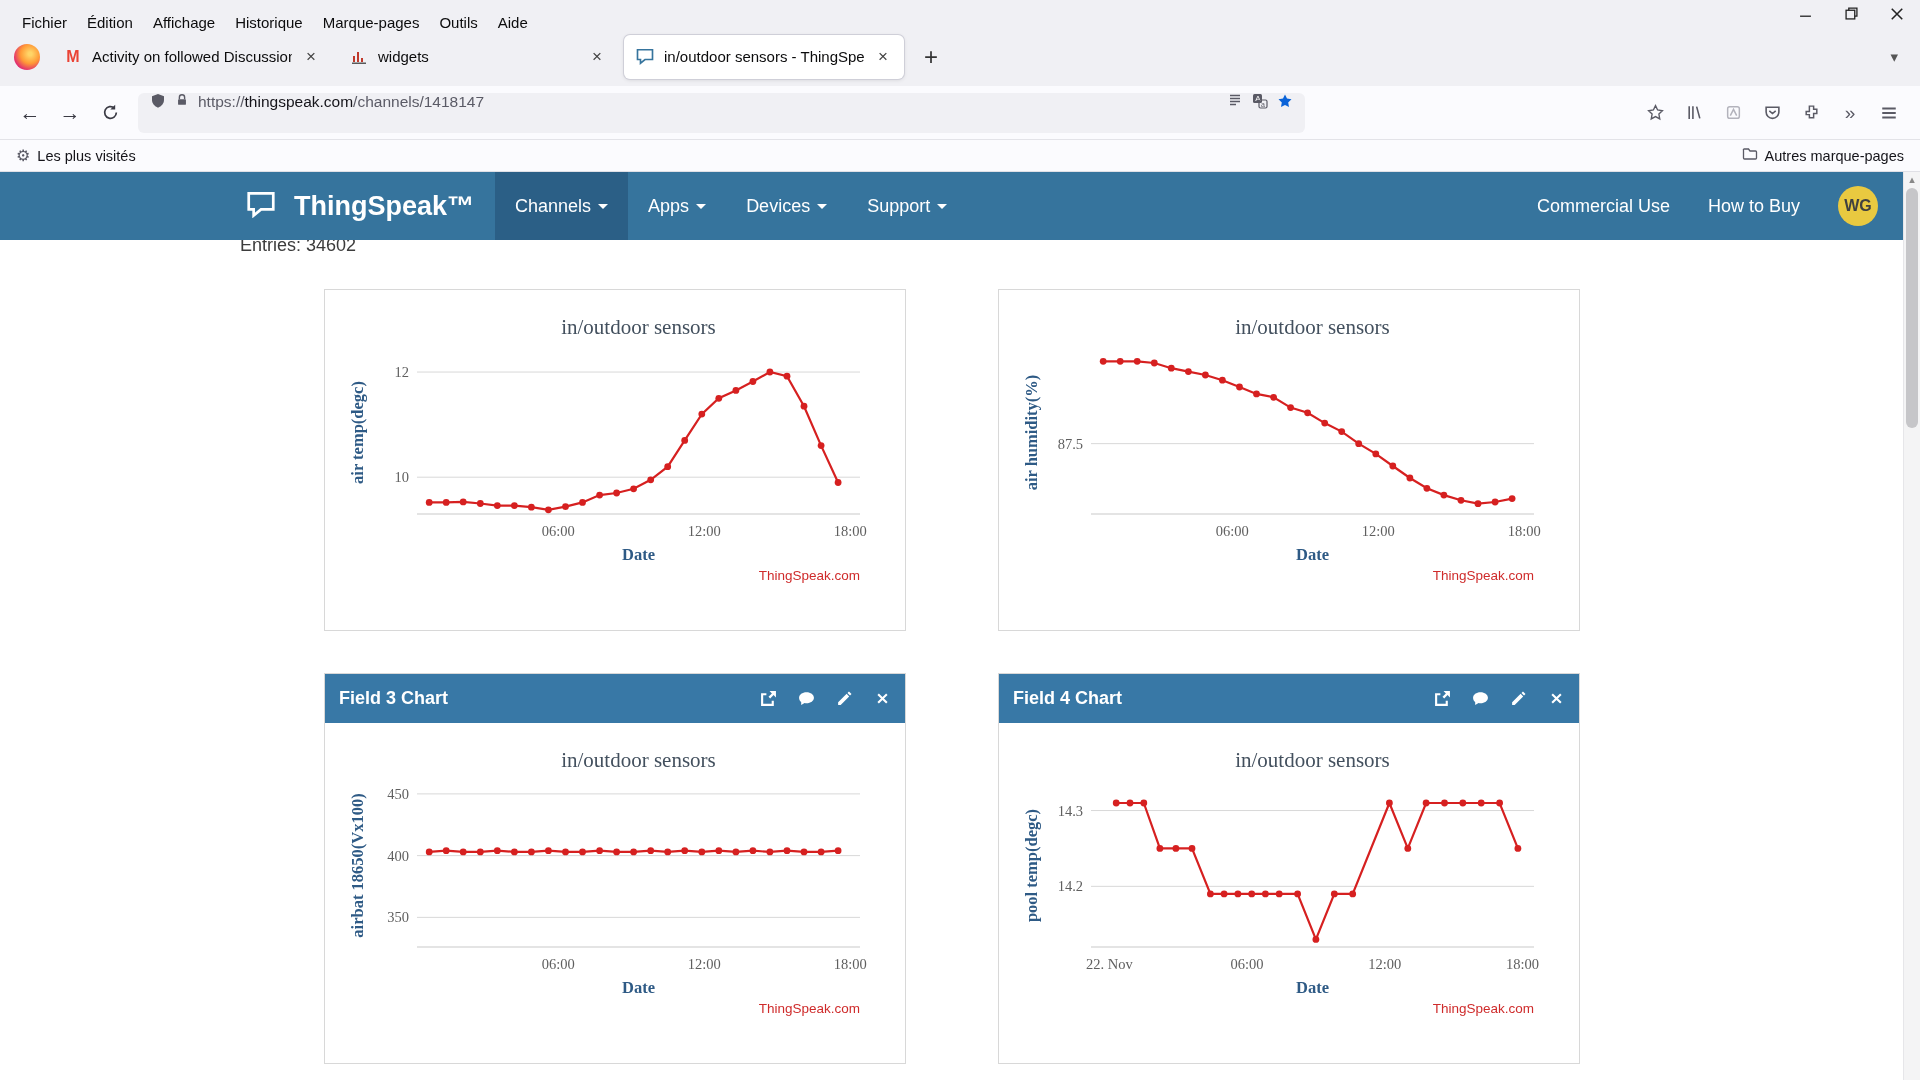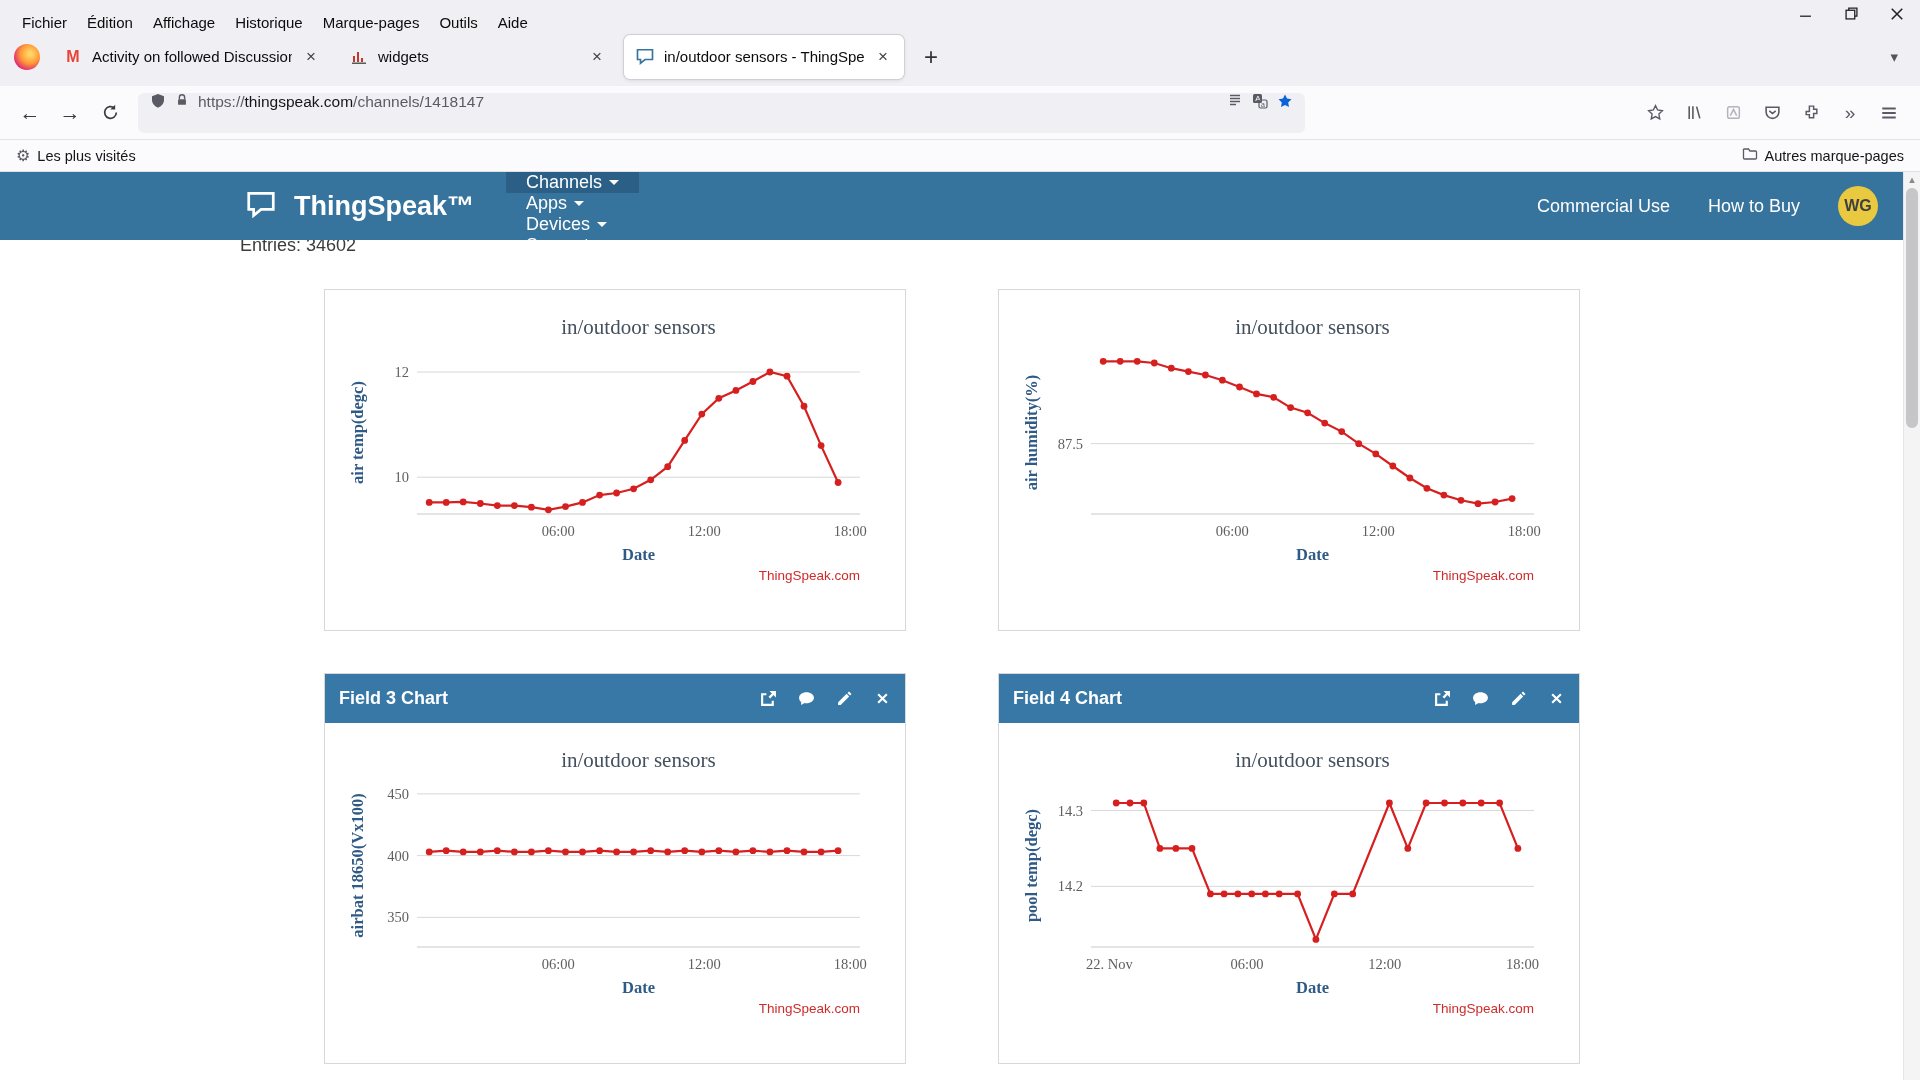--- a/index.html
+++ b/index.html
@@ -46,21 +46,21 @@
     display:flex; align-items:center; padding:0 16px; font-size:14.5px; color:#15141a; }
   .bm-left,.bm-right { display:flex; align-items:center; gap:7px; }
   .bm-right { margin-left:auto; }
   .gear { color:#5a5a65; font-size:16px; }
 
   
   .ts-navbar { height:68px; background:#36749d; display:flex; align-items:center;
     color:#fff; position:relative; z-index:5; }
   .brand-wrap { display:flex; align-items:center; margin-left:246px; gap:18px; }
   .brand { font-size:27px; font-weight:bold; }
-  .ts-nav { display:flex; align-self:stretch; margin-left:32px; font-size:18px;flex-direction:column; }
+  .ts-nav { display:flex; align-self:stretch; margin-left:21px; font-size:18px; }
   .ts-nav-item { display:flex; align-items:center; padding:0 20px; gap:7px; }
   .ts-nav-item.active { background:#2b5f86; }
   .caret { width:0; height:0; border-left:5px solid transparent; border-right:5px solid transparent;
     border-top:5px solid #fff; display:inline-block; }
   .ts-right { margin-left:auto; display:flex; align-items:center; gap:38px; font-size:18px; padding-right:42px;text-align:center; }
   .avatar { width:40px; height:40px; border-radius:50%; background:#e9c940; color:#404040;
     font-weight:bold; font-size:16px; display:flex; align-items:center; justify-content:center; }
 
   .content { position:relative; height:840px; background:#fff; z-index:1; }
   .entries { margin:-5px 7px 0 240px; font-size:18px; color:#3c3c3c; }

